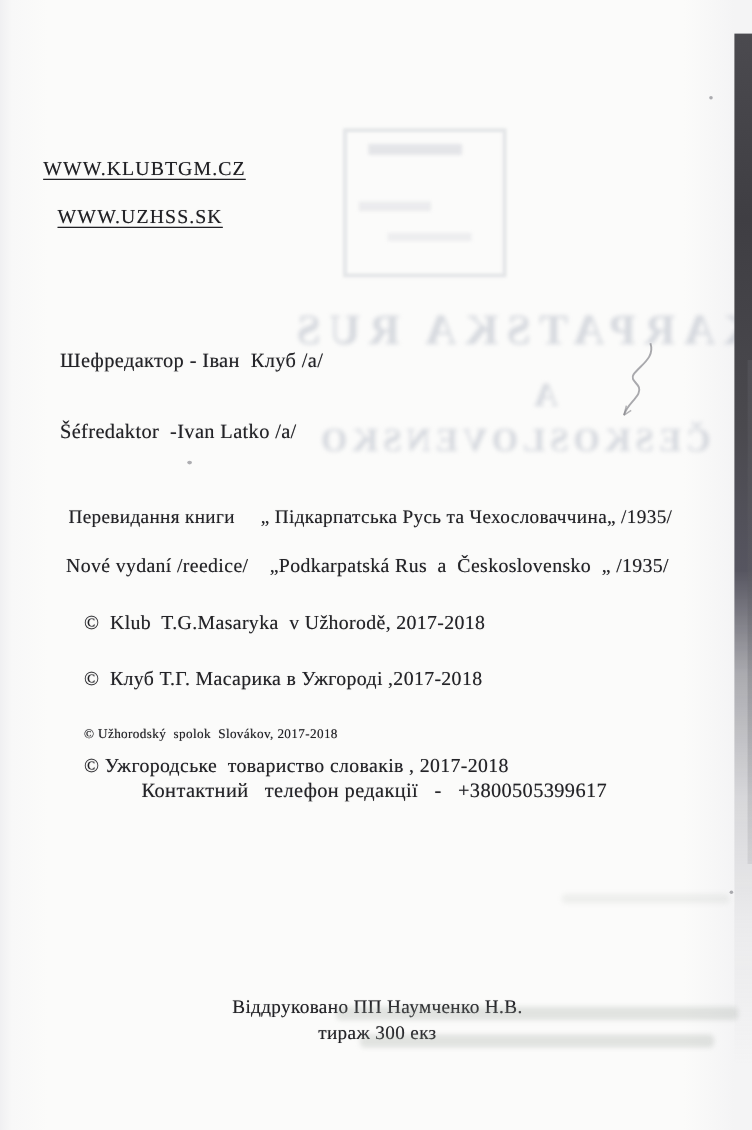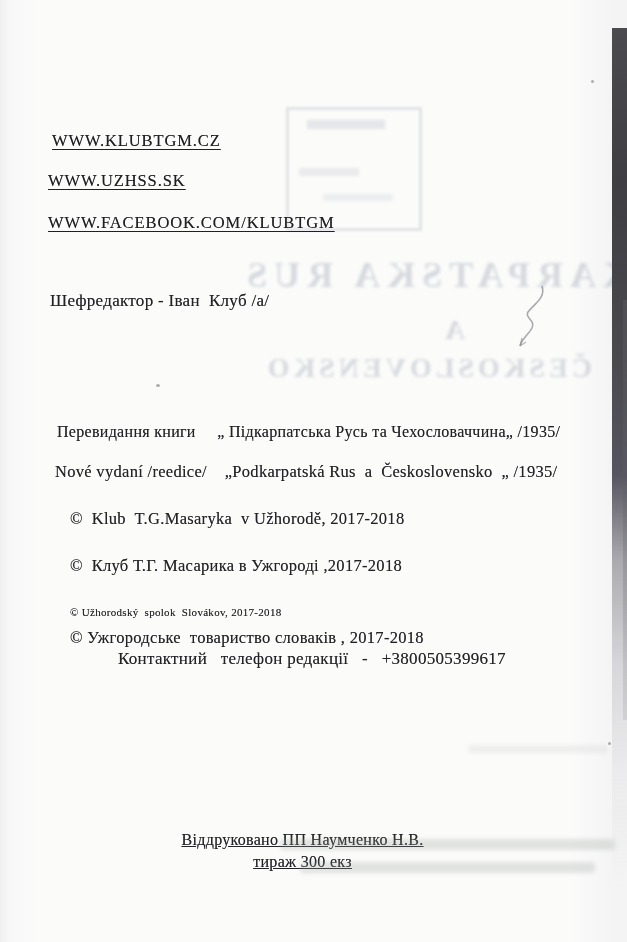--- a/index.html
+++ b/index.html
@@ -22,21 +22,21 @@
     letter-spacing:0.3px;
   }
   .url{
     font-size:16.5px;
     letter-spacing:0.9px;
     text-decoration:underline;
     text-decoration-thickness:1.4px;
     text-underline-offset:3px;
     color:#202024;
   }
-  .center{left:0;width:605px;text-align:center;text-decoration:underline;}
+  .center{left:12px;width:605px;text-align:center;}
   
   .scan-bar{
     position:absolute;top:28px;right:0;width:15px;height:860px;
     background:linear-gradient(to bottom,
       #4b4a4f 0%, #3f3e43 18%, #4a494e 38%, #565560 52%,
       rgba(110,110,118,0.55) 62%, rgba(140,140,148,0.28) 74%,
       rgba(170,170,176,0.12) 86%, rgba(255,255,255,0) 100%);
     filter:blur(0.4px);
   }
   .scan-bar-soft{
@@ -81,25 +81,25 @@
 
   <div class="ghost" style="left:348px;top:254px;width:380px;font-size:36px;">PODKARPATSKA RUS</div>
   <div class="ghost" style="left:438px;top:314px;font-size:28px;">A</div>
   <div class="ghost" style="left:322px;top:352px;width:270px;font-size:28px;letter-spacing:4px;">ČESKOSLOVENSKO</div>
 
   <svg class="squiggle" width="48" height="70" viewBox="0 0 48 70">
     <path d="M30 4 C 34 16, 22 22, 16 30 C 12 36, 24 38, 20 46 C 17 52, 10 56, 8 64" fill="none" stroke="rgba(95,95,102,0.7)" stroke-width="1.6"></path>
     <path d="M8 64 l 6 -4 M8 64 l 2 -8" fill="none" stroke="rgba(95,95,102,0.6)" stroke-width="1.3"></path>
   </svg>
 
-  <div class="line url" style="left:52px;top:131px;text-align:center;">WWW.KLUBTGM.CZ</div>
+  <div class="line url" style="left:36px;top:131px;text-align:center;">WWW.KLUBTGM.CZ</div>
   <div class="line url" style="left:48px;top:171px;">WWW.UZHSS.SK</div>
-  <div class="line url" style="left:48px;top:213px;">WWW.FACEBOOK.COM/KLUBTGM</div>
 
   <div class="line" style="left:50px;top:291px;font-size:17px;">Шефредактор - Іван  Клуб /а/</div>
+  <div class="line" style="left:50px;top:350px;font-size:17px;">Šéfredaktor  -Ivan Latko /a/</div>
 
   <div class="line" style="left:57px;top:423px;font-size:16px;">Перевидання книги     „ Підкарпатська Русь та Чехословаччина„ /1935/</div>
   <div class="line" style="left:55px;top:462px;font-size:16.5px;">Nové vydaní /reedice/    „Podkarpatská Rus  a  Československo  „ /1935/</div>
 
   <div class="line" style="left:70px;top:509px;font-size:16.5px;">©  Klub  T.G.Masaryka  v Užhorodě, 2017-2018</div>
   <div class="line" style="left:70px;top:556px;font-size:16.5px;">©  Клуб Т.Г. Масарика в Ужгороді ,2017-2018</div>
 
   <div class="line" style="left:70px;top:606px;font-size:11px;">© Užhorodský  spolok  Slovákov, 2017-2018</div>
   <div class="line" style="left:70px;top:628px;font-size:16.5px;">© Ужгородське  товариство словаків , 2017-2018</div>
 

